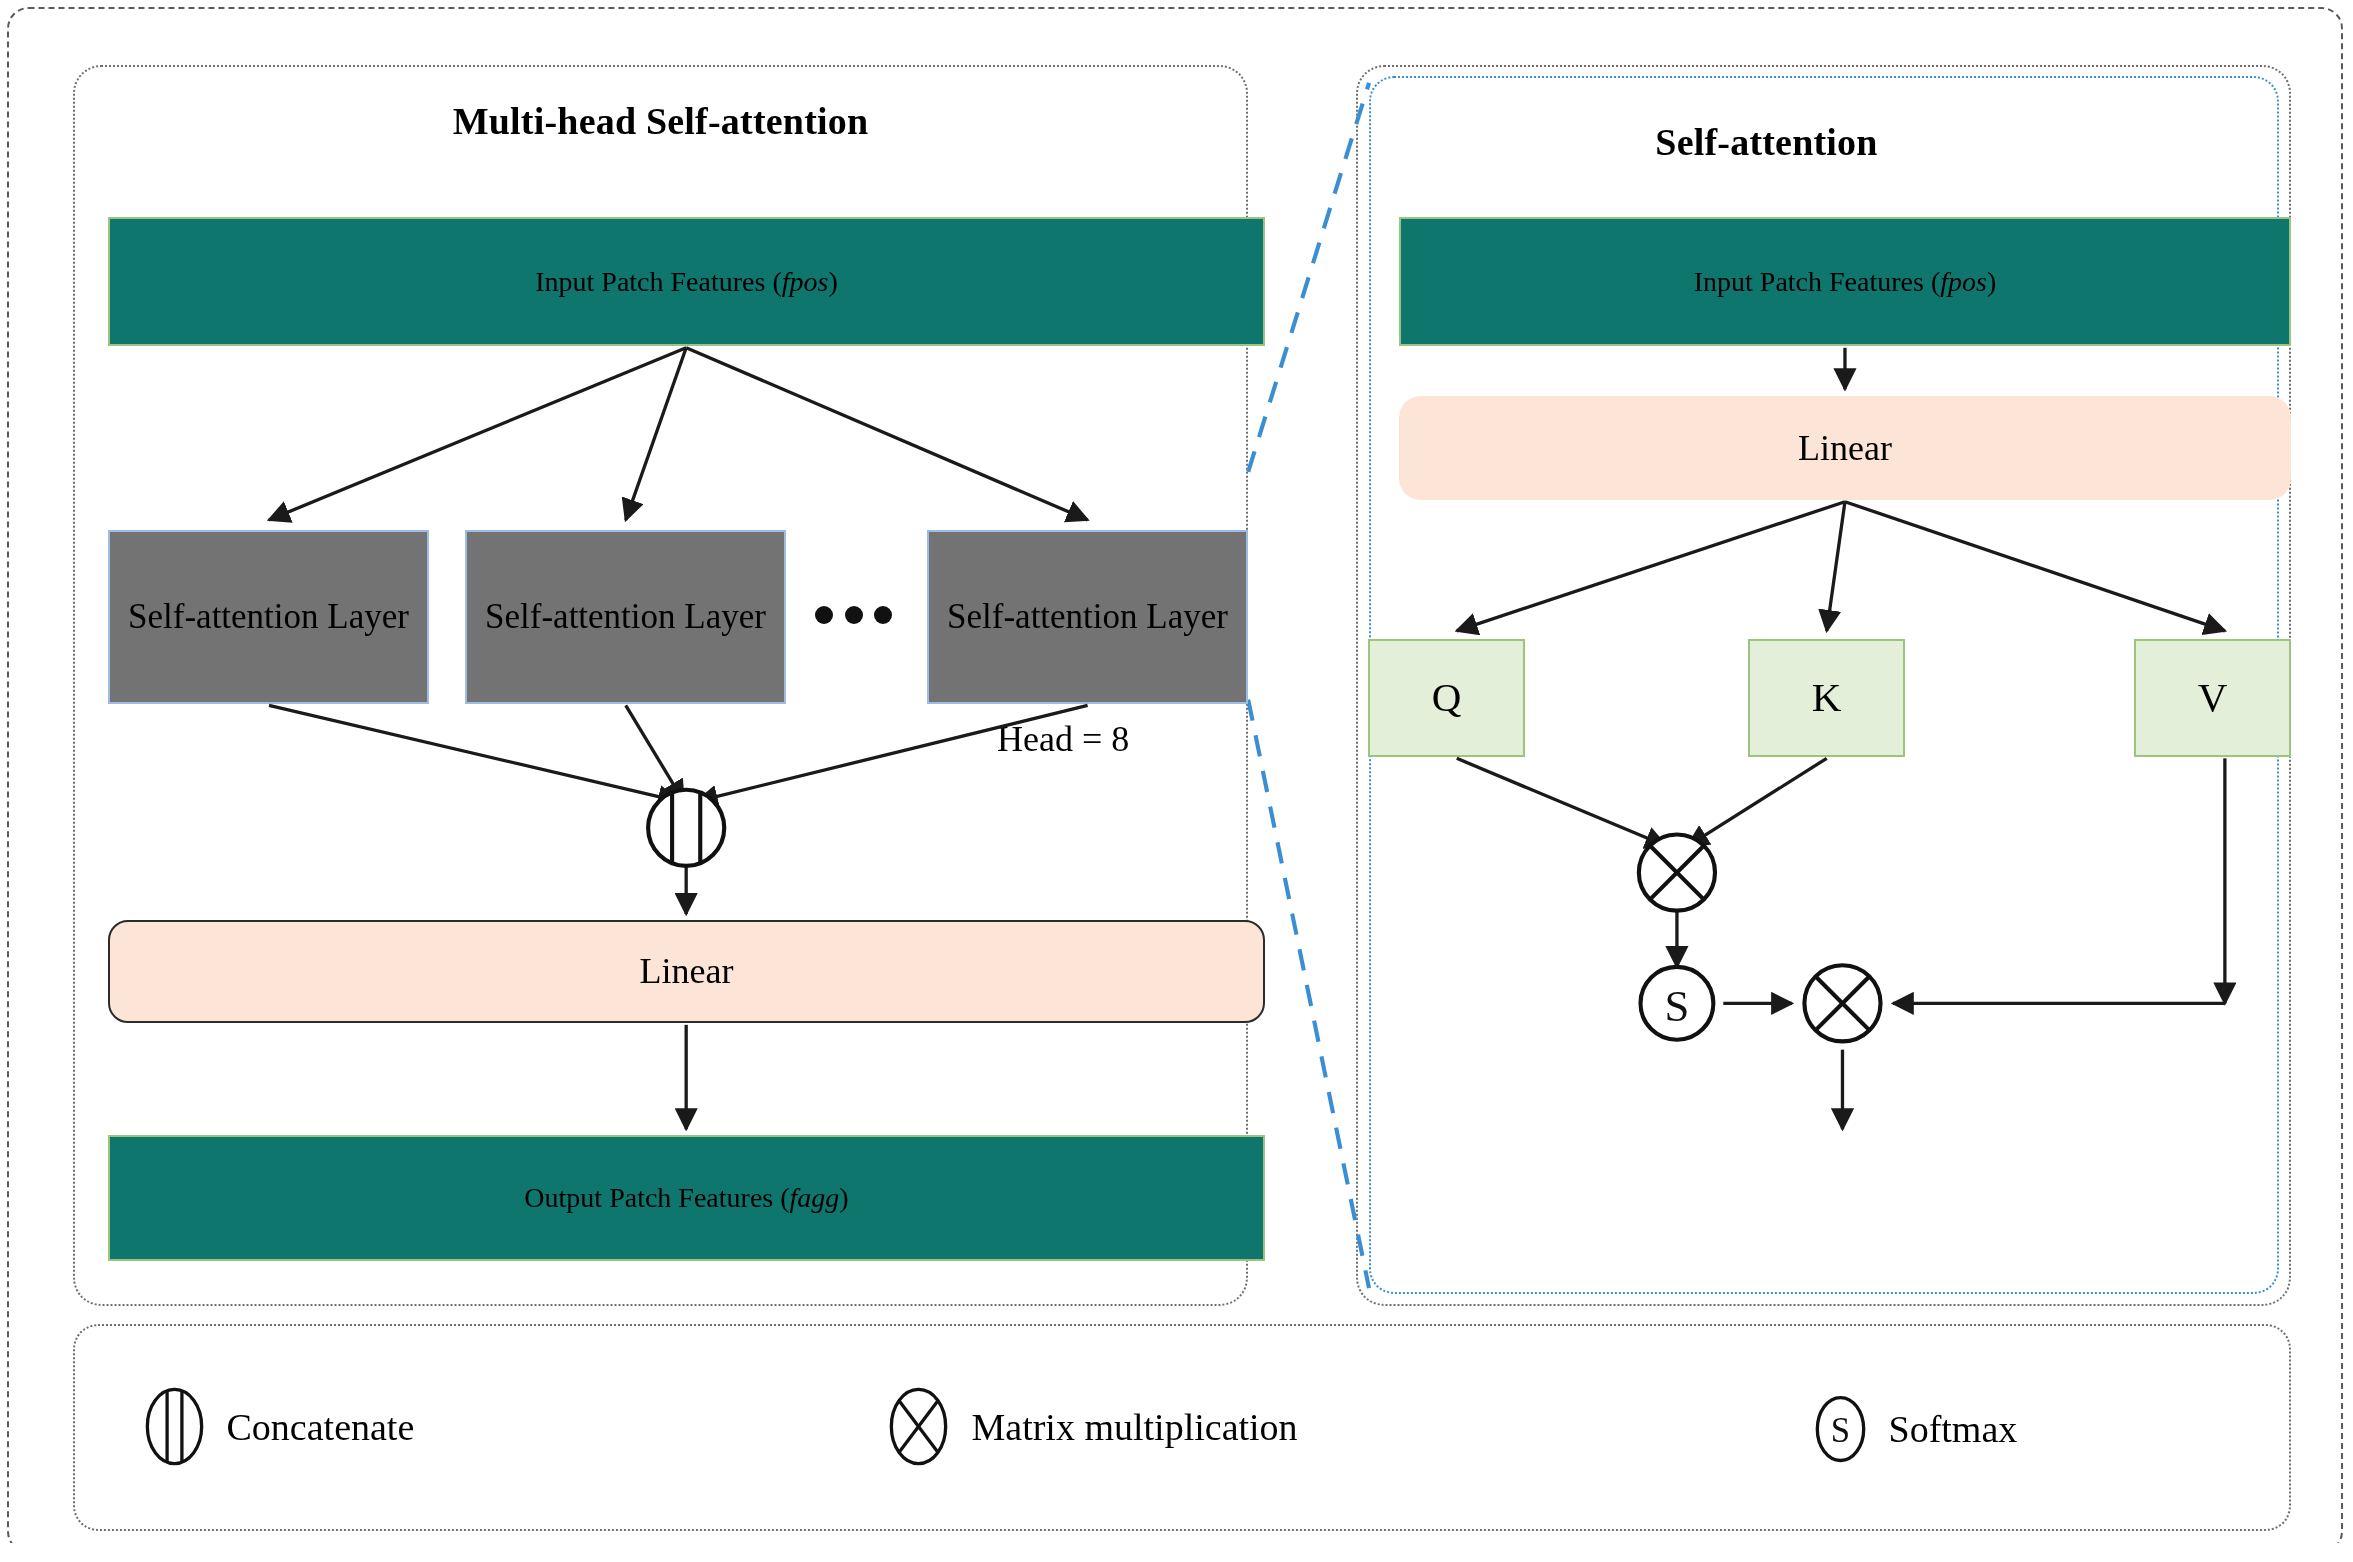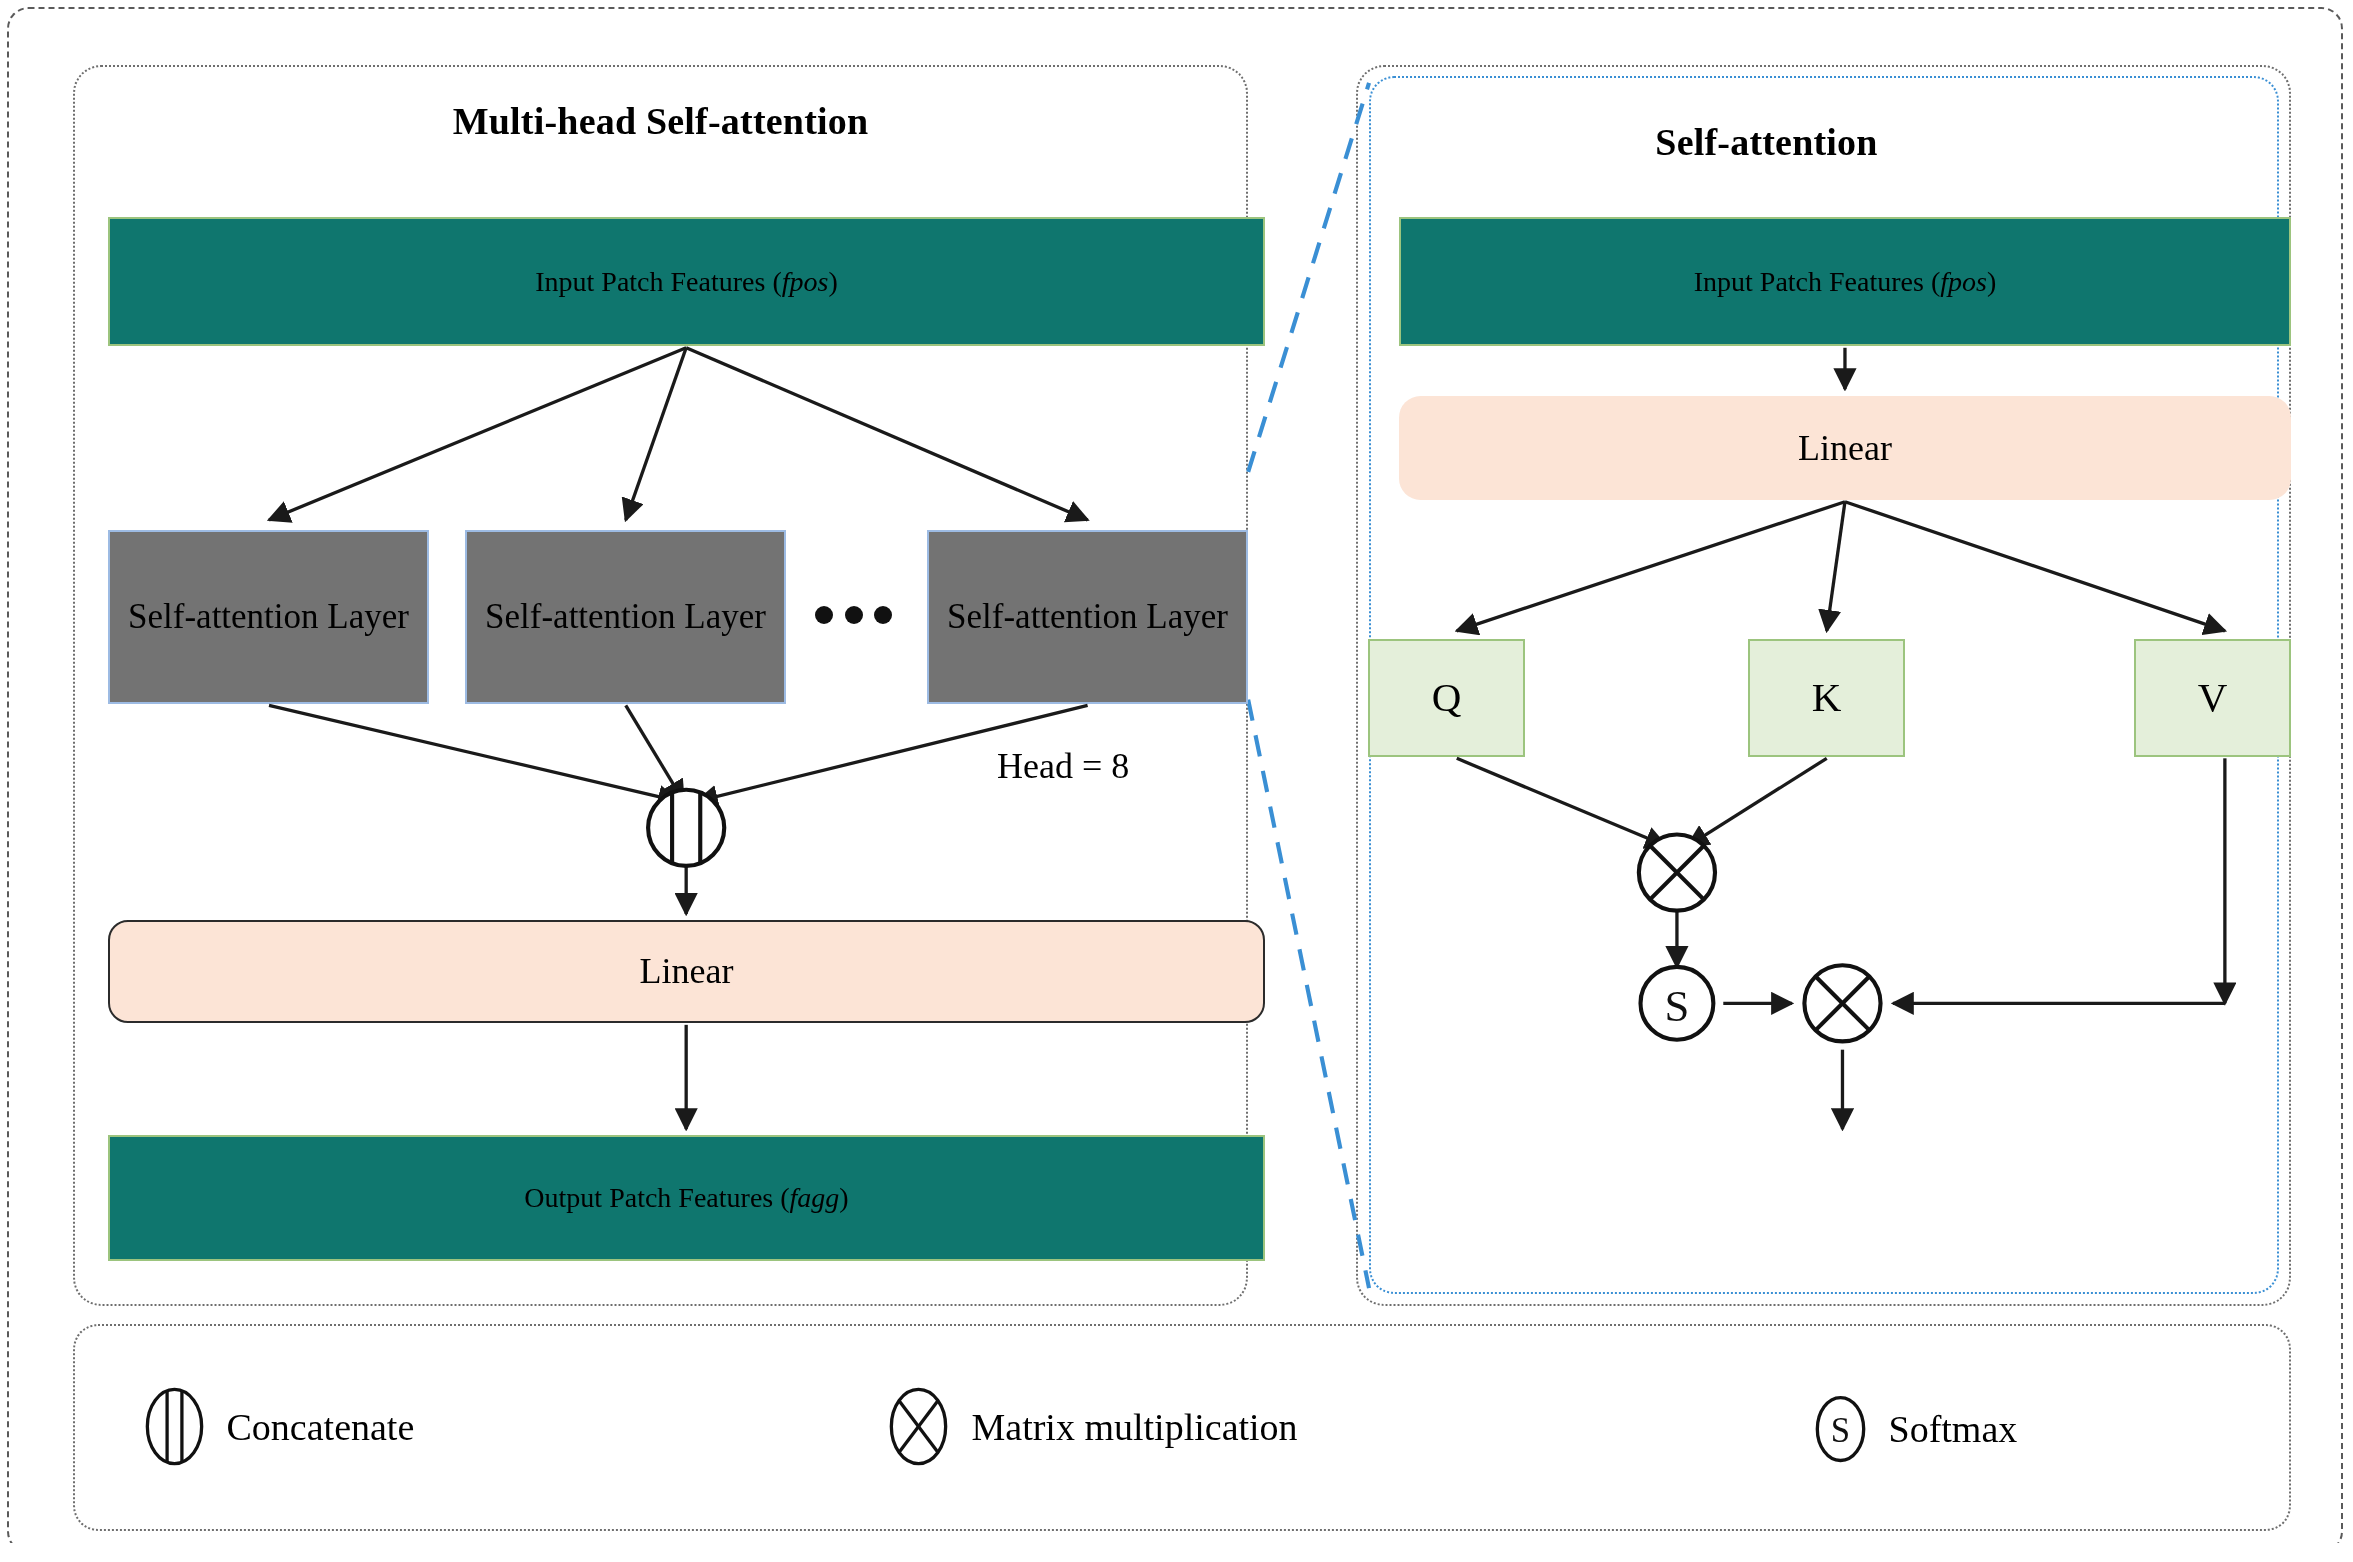--- a/index.html
+++ b/index.html
@@ -101,21 +101,21 @@
   <div class="box box-blue" style="left:927px;top:530px;width:321px;height:174px;">
     <span>Self-attention Layer</span>
   </div>
 
   <div class="dots" style="left:815px;top:606px;">
     <i></i>
       <i></i>
       <i></i>
   </div>
 
-  <div class="plain-label" style="left:997px;top:745px;">Head = 8</div>
+  <div class="plain-label" style="left:997px;top:718px;">Head = 8</div>
 
   <div class="box box-linear" style="left:108px;top:920px;width:1157px;height:103px;">
     <span>Linear</span>
   </div>
 
   <div class="box box-green" style="left:108px;top:1135px;width:1157px;height:126px;align-items:center;">
     <span>
       <span>Output Patch Features (</span><span class="ital">fagg</span><span>)</span>
     </span>
   </div>

